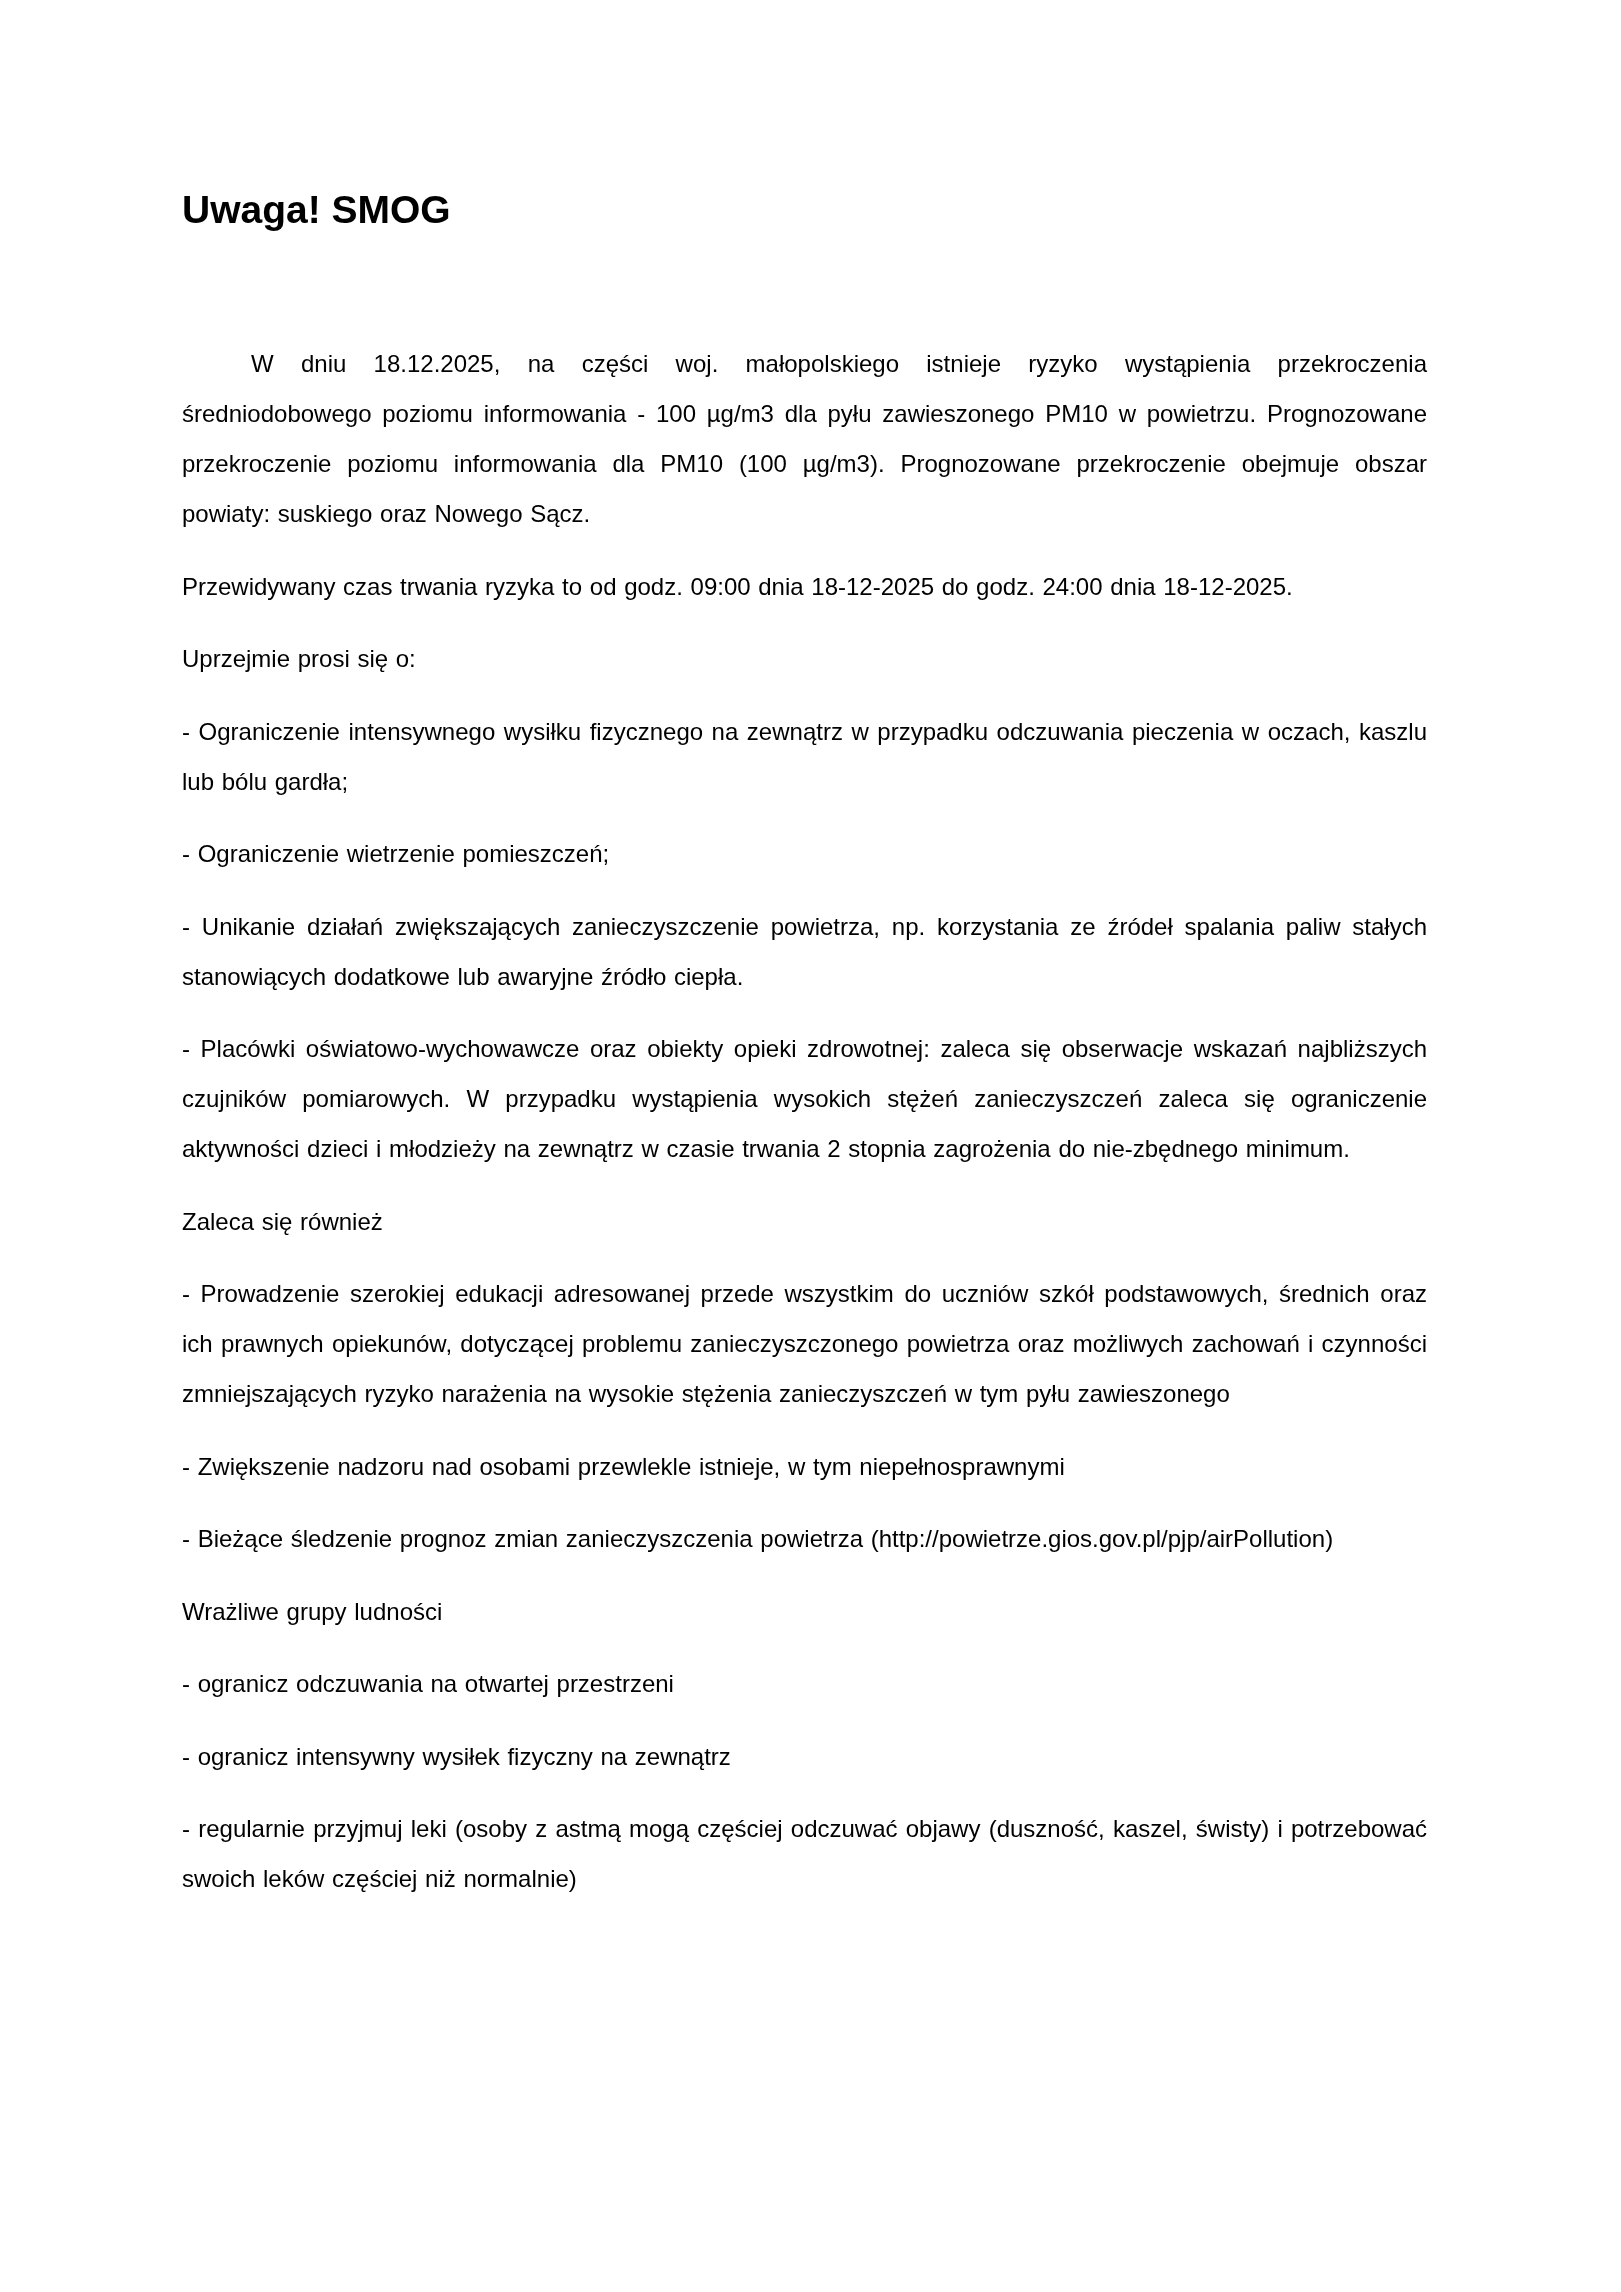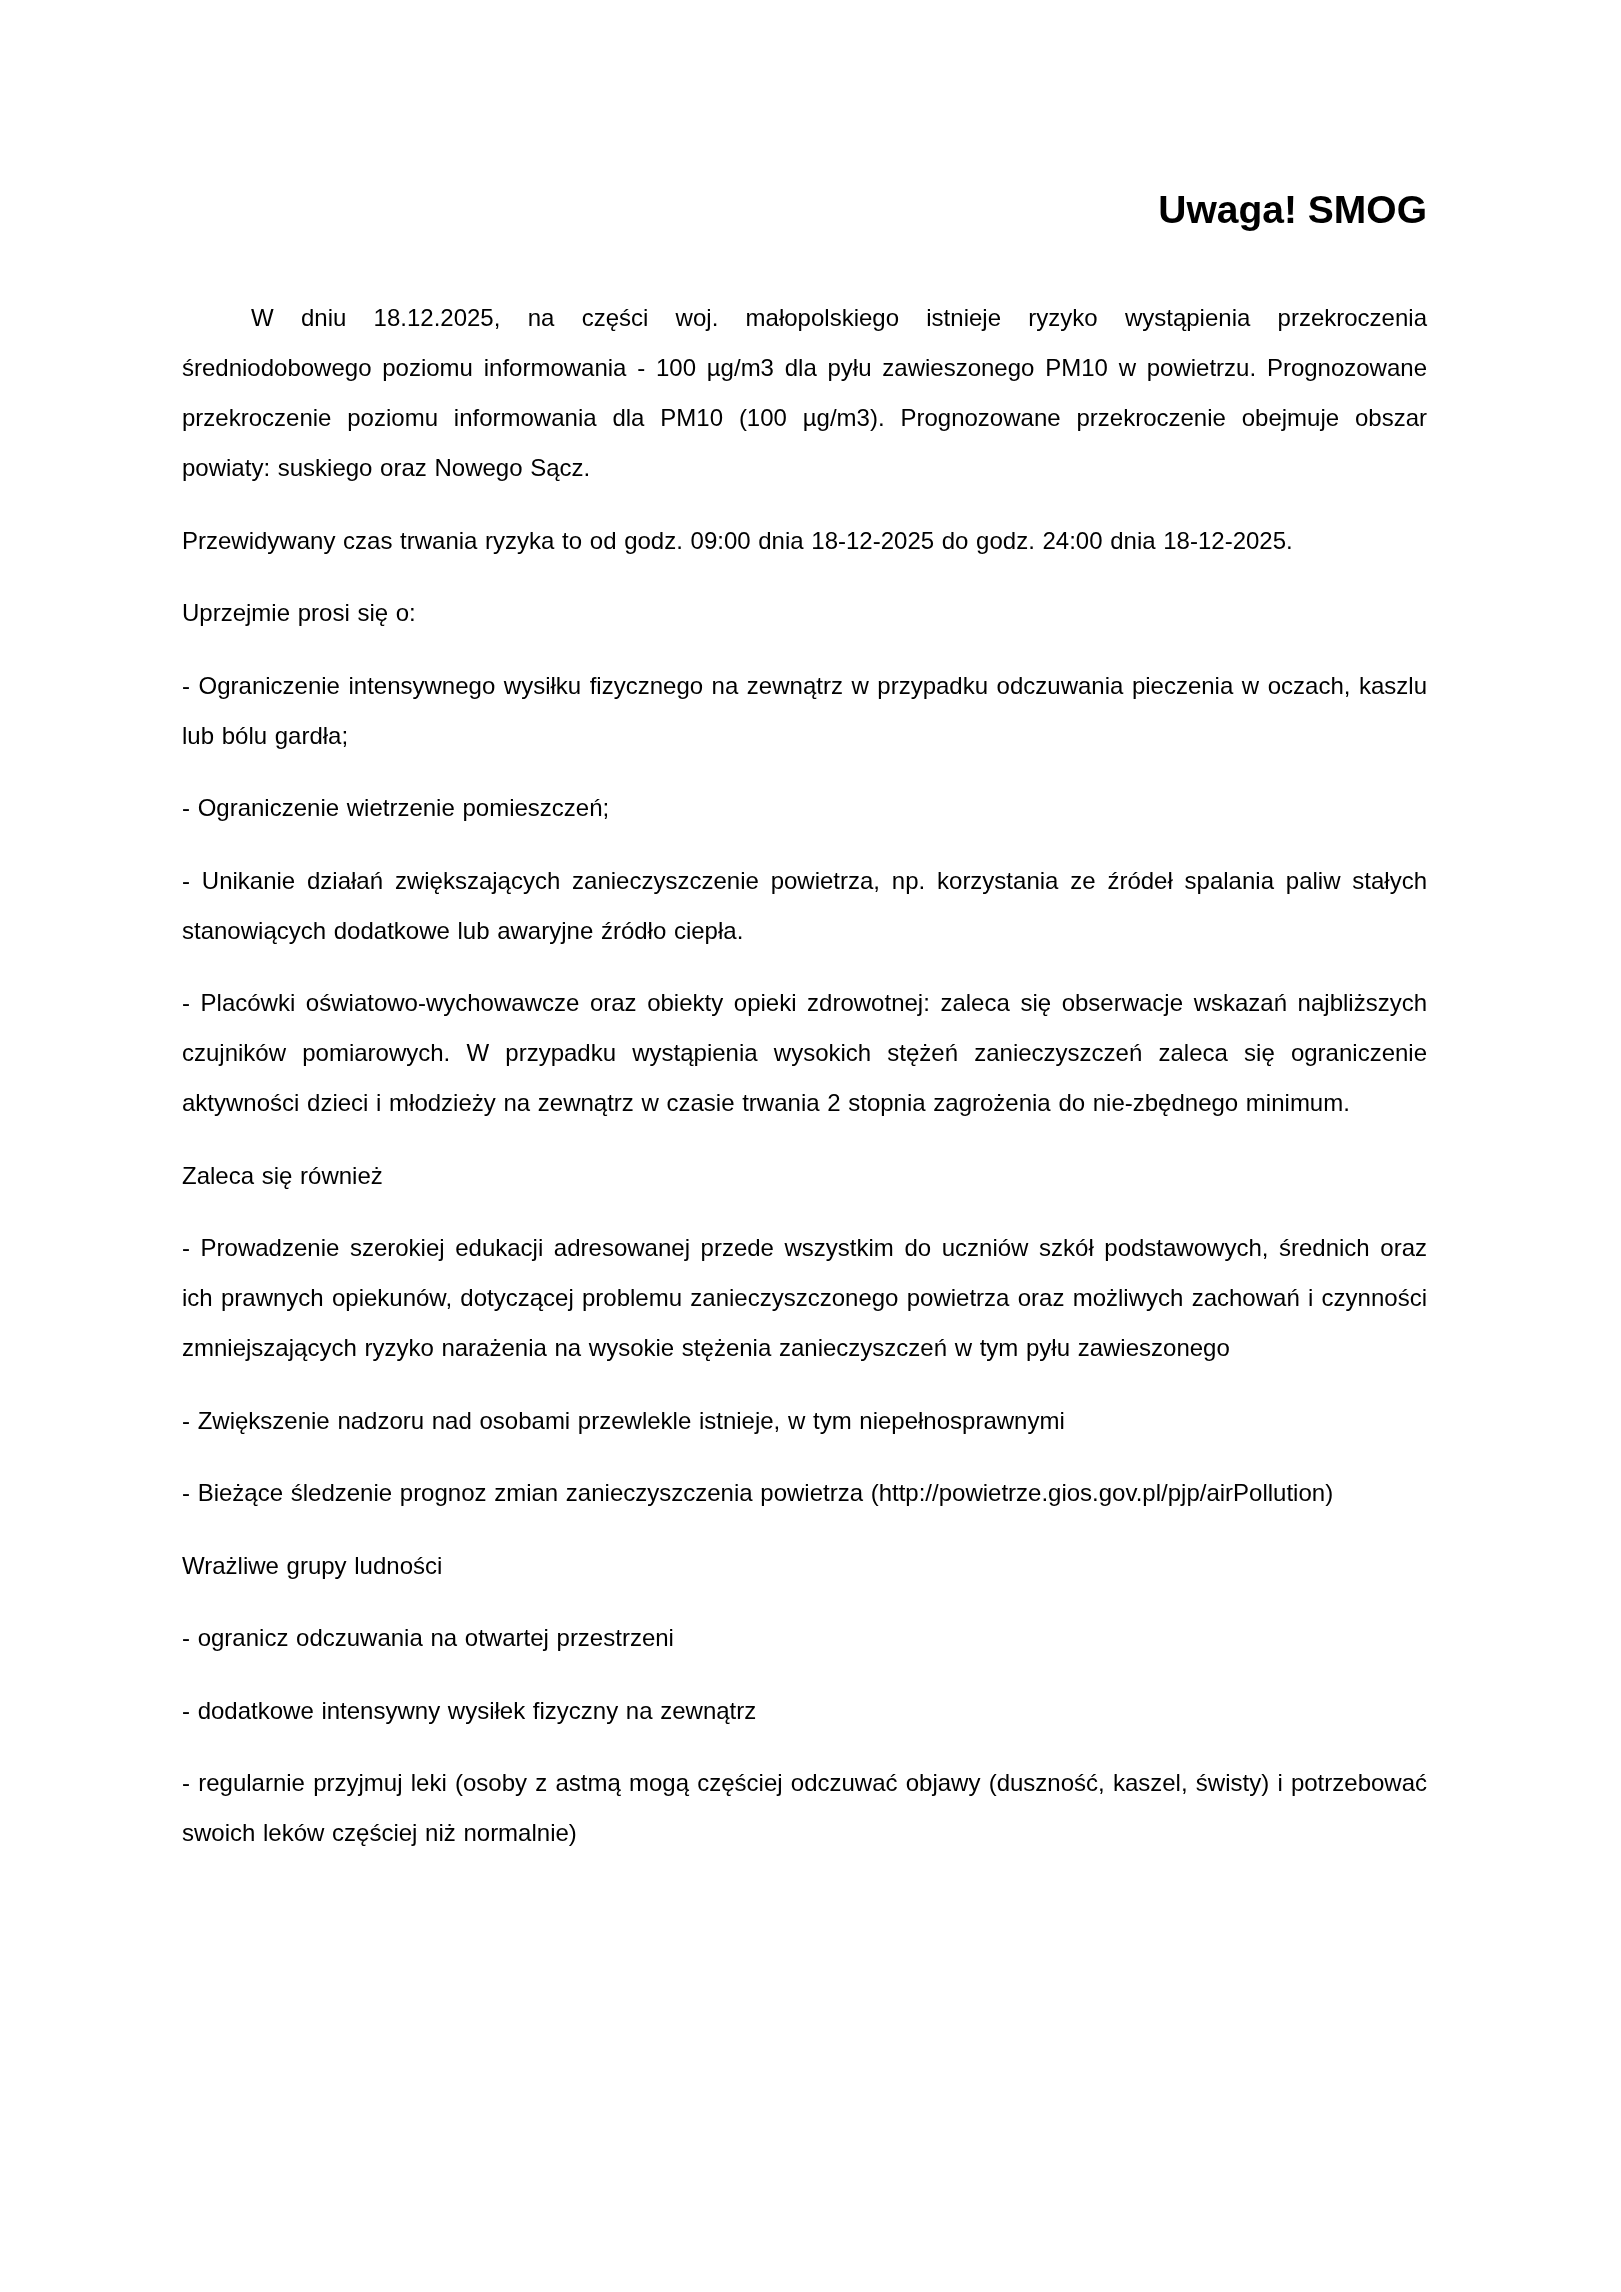--- a/index.html
+++ b/index.html
@@ -15,22 +15,22 @@
       box-sizing: border-box;
       padding: 186px 194px 0 182px;
       font-family: "Liberation Sans", sans-serif;
       color: #000000;
       overflow: hidden;
     }
     .doc-title {
       font-size: 39px;
       line-height: 47px;
       font-weight: 700;
-      text-align: right;
-      margin: 0 0 60px 0;
+      text-align: left;
+      margin: 0 0 106px 0;
       letter-spacing: 0px;
     }
     .doc-body p {
       font-size: 24px;
       line-height: 50px;
       margin: 0 0 22.5px 0;
       text-align: justify;
       word-spacing: 1px;
     }
     .doc-body p.first-indent {
@@ -65,19 +65,19 @@
     <p>- Prowadzenie szerokiej edukacji adresowanej przede wszystkim do uczniów szkół podstawowych, średnich oraz ich prawnych opiekunów, dotyczącej problemu zanieczyszczonego powietrza oraz możliwych zachowań i czynności zmniejszających ryzyko narażenia na wysokie stężenia zanieczyszczeń w tym pyłu zawieszonego</p>
 
     <p>- Zwiększenie nadzoru nad osobami przewlekle istnieje, w tym niepełnosprawnymi</p>
 
     <p>- Bieżące śledzenie prognoz zmian zanieczyszczenia powietrza (http://powietrze.gios.gov.pl/pjp/airPollution)</p>
 
     <p>Wrażliwe grupy ludności</p>
 
     <p>- ogranicz odczuwania na otwartej przestrzeni</p>
 
-    <p>- dodatkowe intensywny wysiłek fizyczny na zewnątrz</p>
+    <p>- ogranicz intensywny wysiłek fizyczny na zewnątrz</p>
 
     <p>- regularnie przyjmuj leki (osoby z astmą mogą częściej odczuwać objawy (duszność, kaszel, świsty) i potrzebować swoich leków częściej niż normalnie)</p>
 
   </div>
 </div>
 
 
 </body></html>

